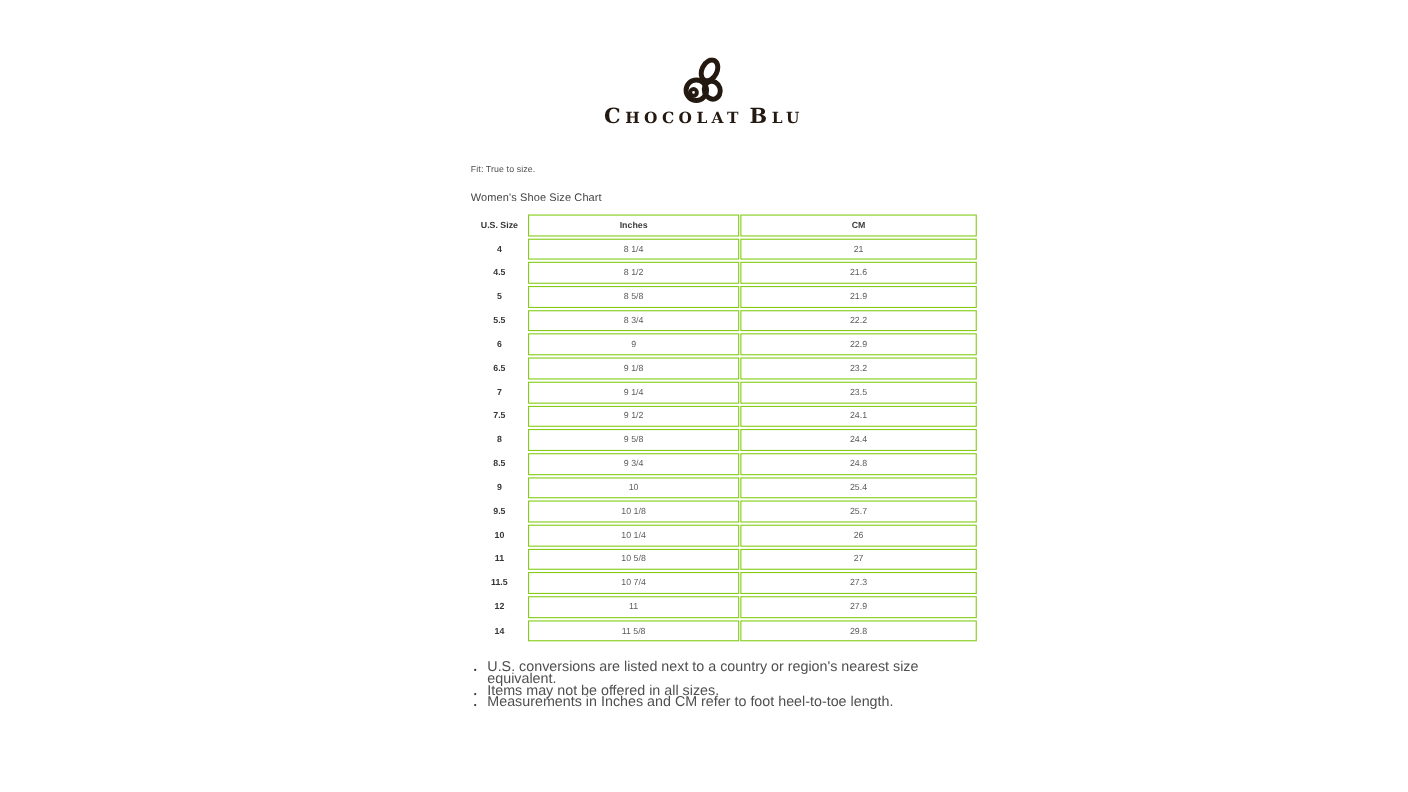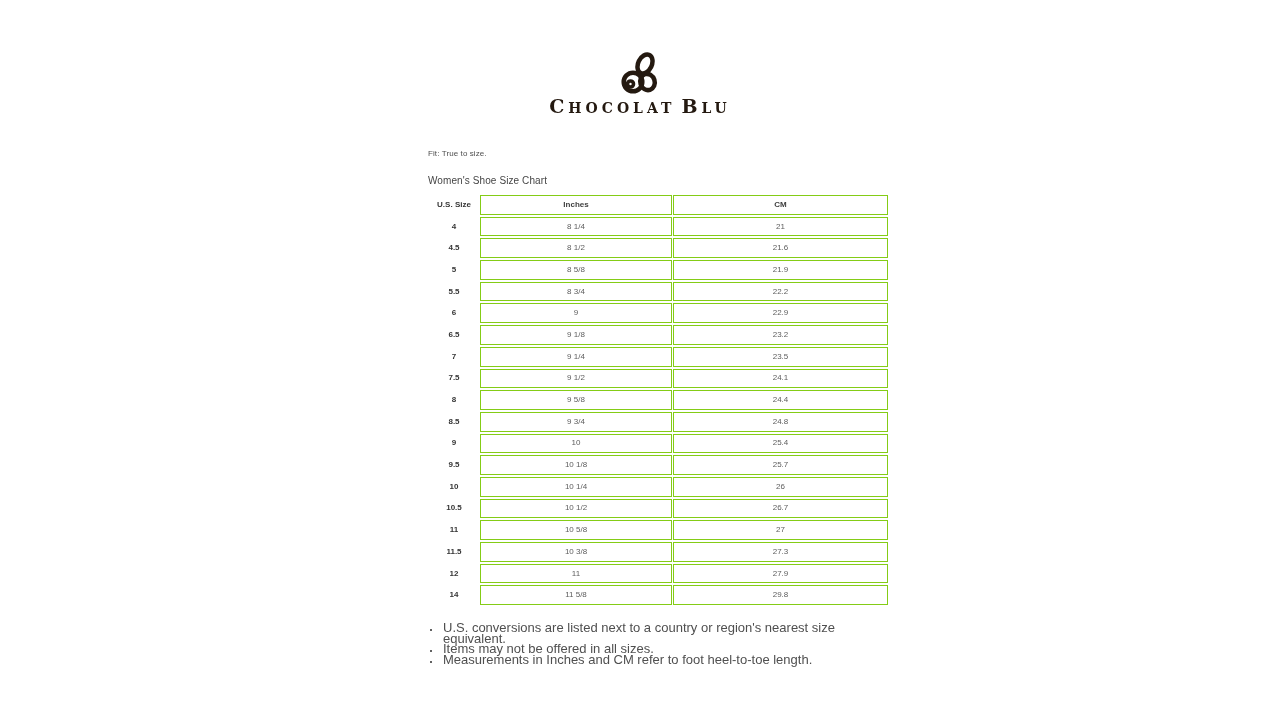--- a/index.html
+++ b/index.html
@@ -131,32 +131,27 @@
           <td class="us">9.5</td>
           <td class="box">10 1/8</td>
           <td class="box">25.7</td>
         </tr>
           <tr>
           <td class="us">10</td>
           <td class="box">10 1/4</td>
           <td class="box">26</td>
         </tr>
           <tr>
-          <td class="us">10.5</td>
-          <td class="box">10 1/2</td>
-          <td class="box">26.7</td>
-        </tr>
-          <tr>
           <td class="us">11</td>
           <td class="box">10 5/8</td>
           <td class="box">27</td>
         </tr>
           <tr>
           <td class="us">11.5</td>
-          <td class="box">10 3/8</td>
+          <td class="box">10 7/4</td>
           <td class="box">27.3</td>
         </tr>
           <tr>
           <td class="us">12</td>
           <td class="box">11</td>
           <td class="box">27.9</td>
         </tr>
           <tr>
           <td class="us">14</td>
           <td class="box">11 5/8</td>

